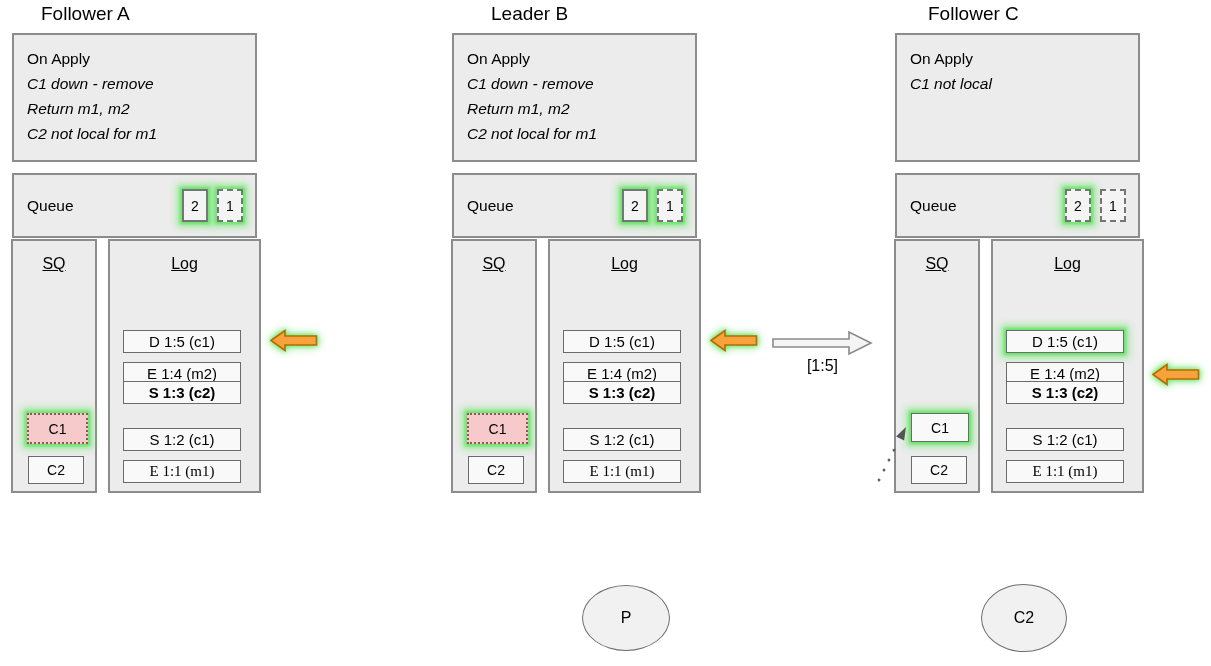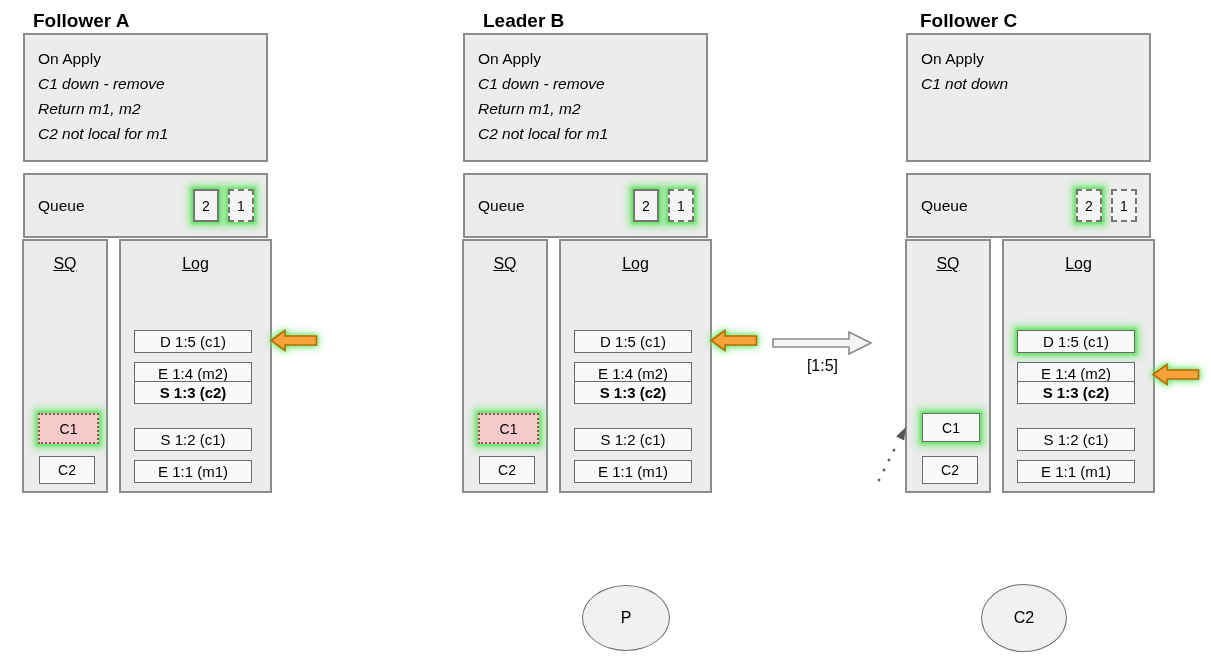--- a/index.html
+++ b/index.html
@@ -4,26 +4,26 @@
 <style>
   html,body { margin:0; padding:0; background:#ffffff; }
   body { font-family:"Liberation Sans", sans-serif; color:#000; }
   .canvas { position:relative; width:1211px; height:666px; overflow:hidden; background:#fff; }
 
   .node { position:absolute; top:0; width:252px; height:500px; }
   .node.a { left:12px; }
   .node.b { left:452px; }
   .node.c { left:895px; }
 
-  .title { position:absolute; top:10px; font-size:19px; font-weight:bold; white-space:nowrap; }
+  .title { position:absolute; top:3px; font-size:19px; font-weight:normal; white-space:nowrap;margin-left:8px; }
   .node.a .title { left:21px; }
   .node.b .title { left:31px; }
   .node.c .title { left:25px; }
 
-  .panel { position:absolute; background:#ececec; border:2px solid #8c8c8c; box-sizing:border-box;margin-left:11px; }
+  .panel { position:absolute; background:#ececec; border:2px solid #8c8c8c; box-sizing:border-box; }
 
   .onapply { left:0; top:33px; width:245px; height:129px; padding:11px 0 0 13px; font-size:15.5px; line-height:25px; }
   .onapply .line-italic { font-style:italic; }
 
   .queuebox { left:0; top:173px; width:245px; height:65px; display:flex; align-items:center; }
   .queue-label { margin-left:13px; font-size:15.5px; flex:1; }
   .queue-items { display:flex; gap:9px; margin-right:12px; }
   .qitem { width:26px; height:33px; display:flex; align-items:center; justify-content:center;
            font-size:14px; background:#f4f4f4; border:2px solid #757575; box-sizing:border-box; }
   .qitem.dashed { border-style:dashed; }
@@ -39,21 +39,21 @@
   .sq-c1 { left:14px; top:172px; width:61px; height:31px;text-align:right; }
   .sq-c2 { left:15px; top:215px; width:56px; height:28px; }
   .sq-c1.pink { background:#f6caca; border:2px dotted #8a5a52; }
   .node.c .sq-c1 { left:15px; width:58px; height:29px; }
 
   .log-entry { left:13px; width:118px; height:23px; font-size:15px; }
   .log-entry.e0 { top:89px; }
   .log-entry.e1 { top:121px; }
   .log-entry.e2 { top:140px;font-weight:bold; }
   .log-entry.e3 { top:187px; }
-  .log-entry.e4 { top:219px; }
+  .log-entry.e4 { top:219px;font-family:Liberation Serif, serif; }
 
   .orange-arrow { position:absolute; left:258px; width:48px; height:23px;
                   filter:drop-shadow(0 0 2.5px rgba(99,228,99,1)) drop-shadow(0 0 4.5px rgba(120,230,120,0.85)); }
   .node.a .orange-arrow, .node.b .orange-arrow { top:329px; }
   .node.c .orange-arrow { top:363px; left:257px; }
 
   .link-arrow { position:absolute; left:772px; top:329px; width:101px; height:28px; }
   .link-label { position:absolute; left:772px; top:357px; width:101px; text-align:center; font-size:16px; }
 
   .dotted-arrow { position:absolute; left:860px; top:418px; width:60px; height:75px; }
@@ -146,21 +146,21 @@
         <polygon points="1,11.5 15,1.5 15,7 46.5,7 46.5,16 15,16 15,21.5" fill="#f7a23b" stroke="#b36d00" stroke-width="1.6"></polygon>
       </svg>
     </div>
   </div>
 
   <div class="node c">
     <div class="title">Follower C</div>
 
     <div class="panel onapply">
       <div>On Apply</div>
-      <div class="line-italic">C1 not down</div>
+      <div class="line-italic">C1 not local</div>
     </div>
 
     <div class="panel queuebox">
       <div class="queue-label">Queue</div>
       <div class="queue-items">
         <div class="qitem dashed glow">2</div>
         <div class="qitem dashed">1</div>
       </div>
     </div>
 

